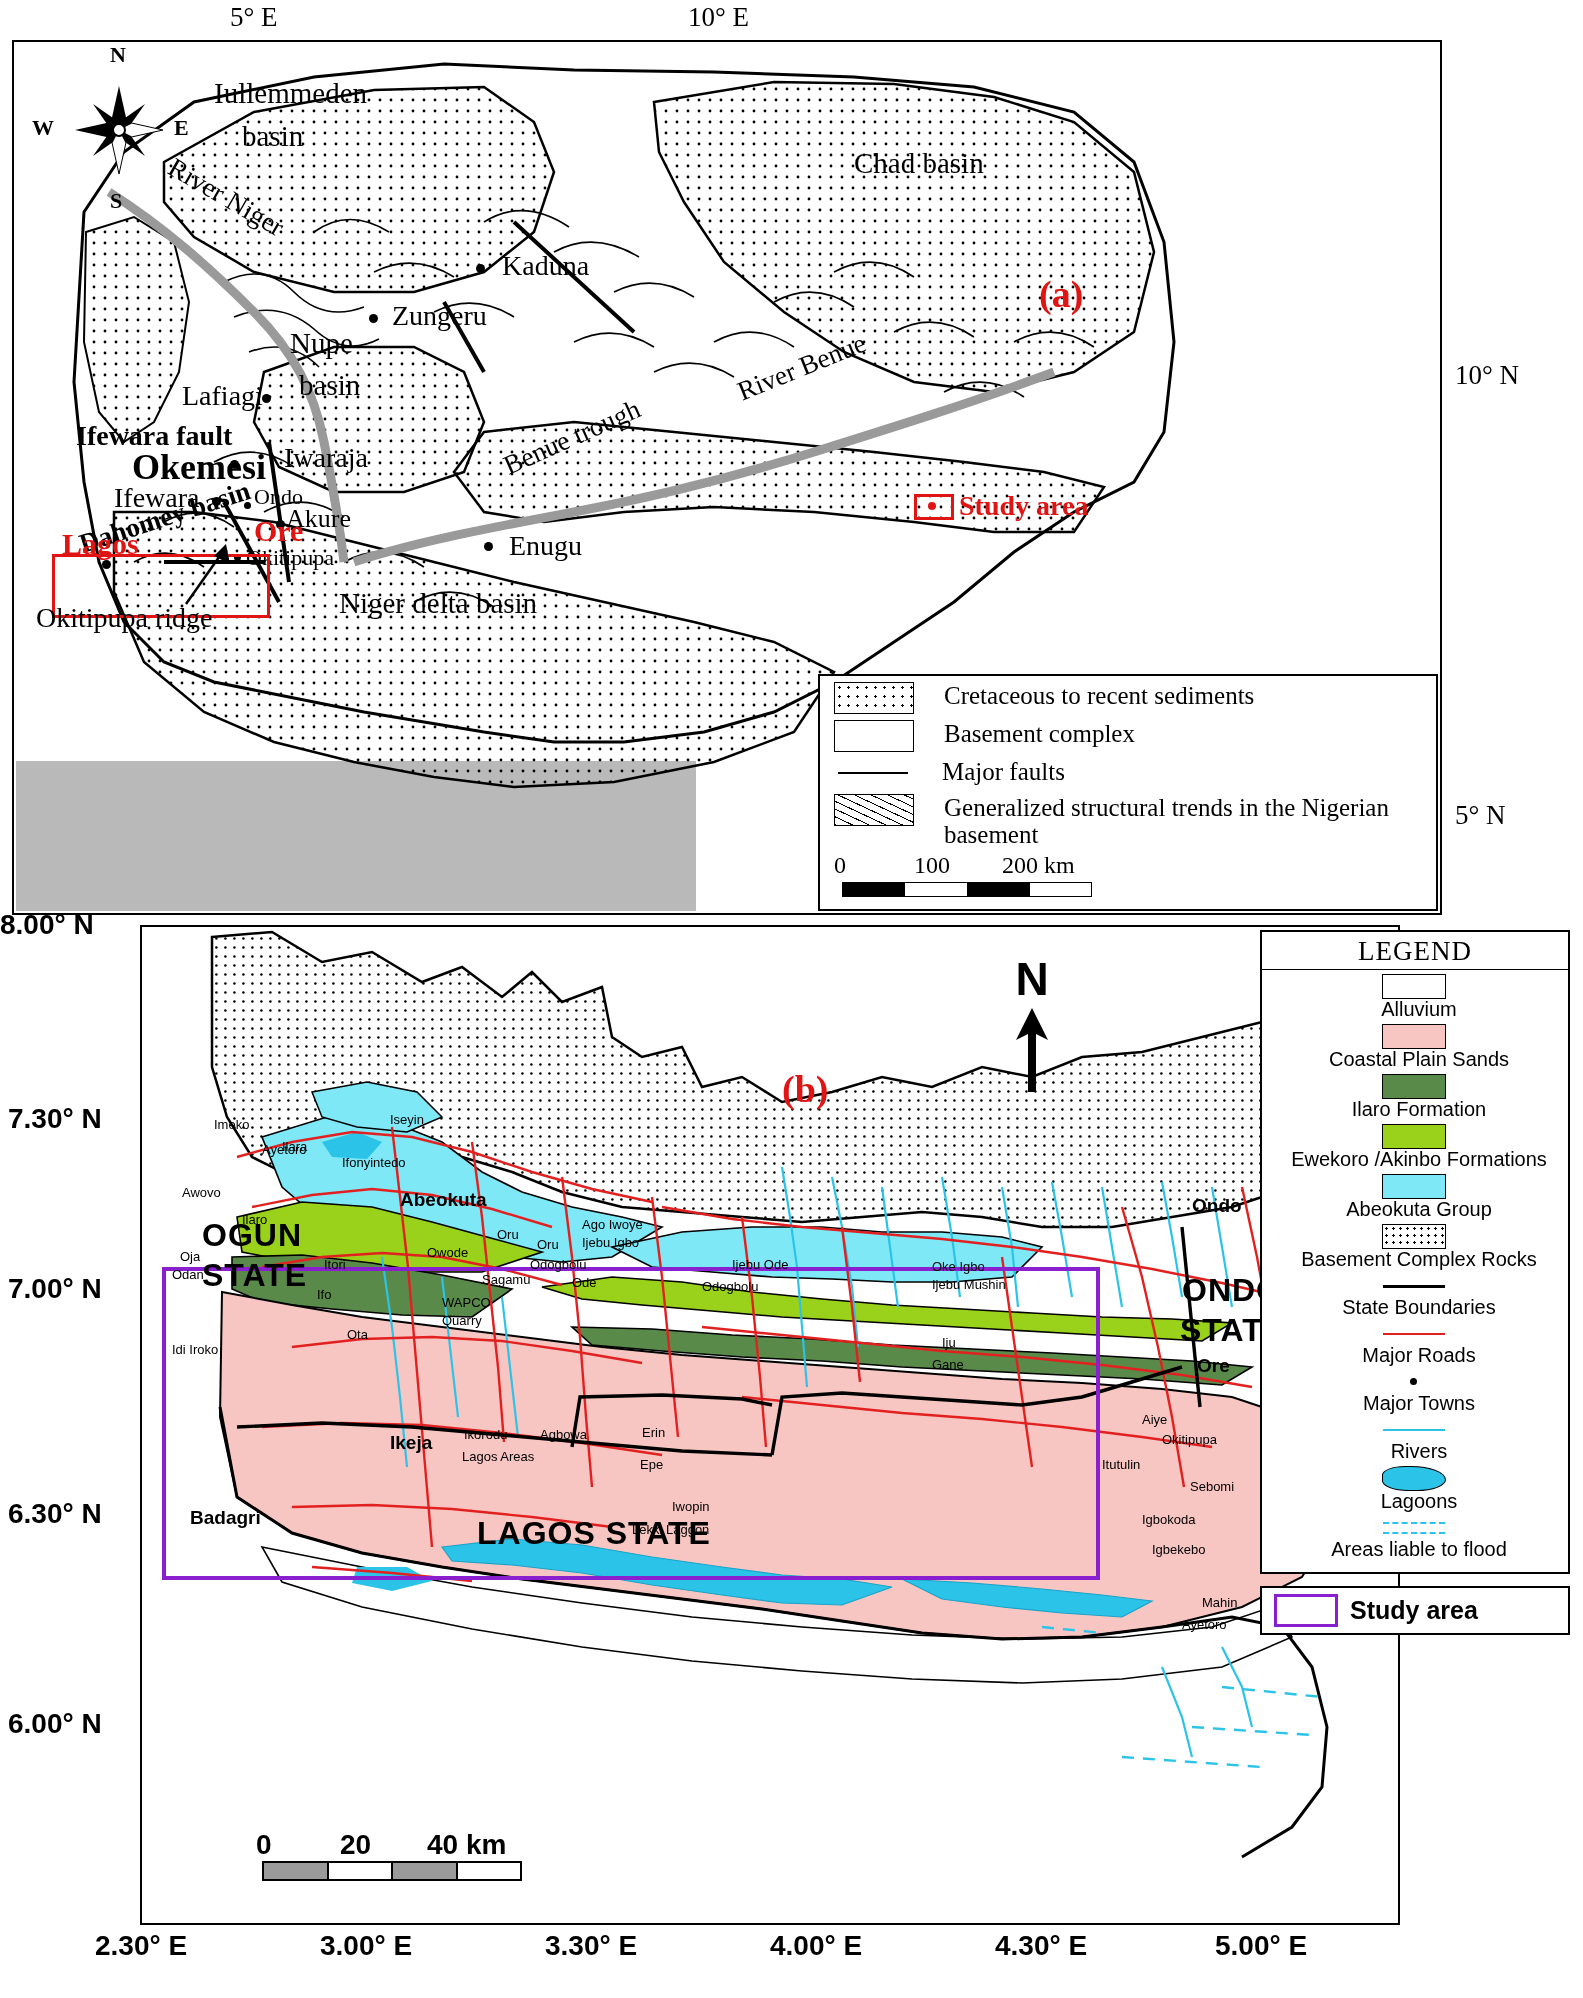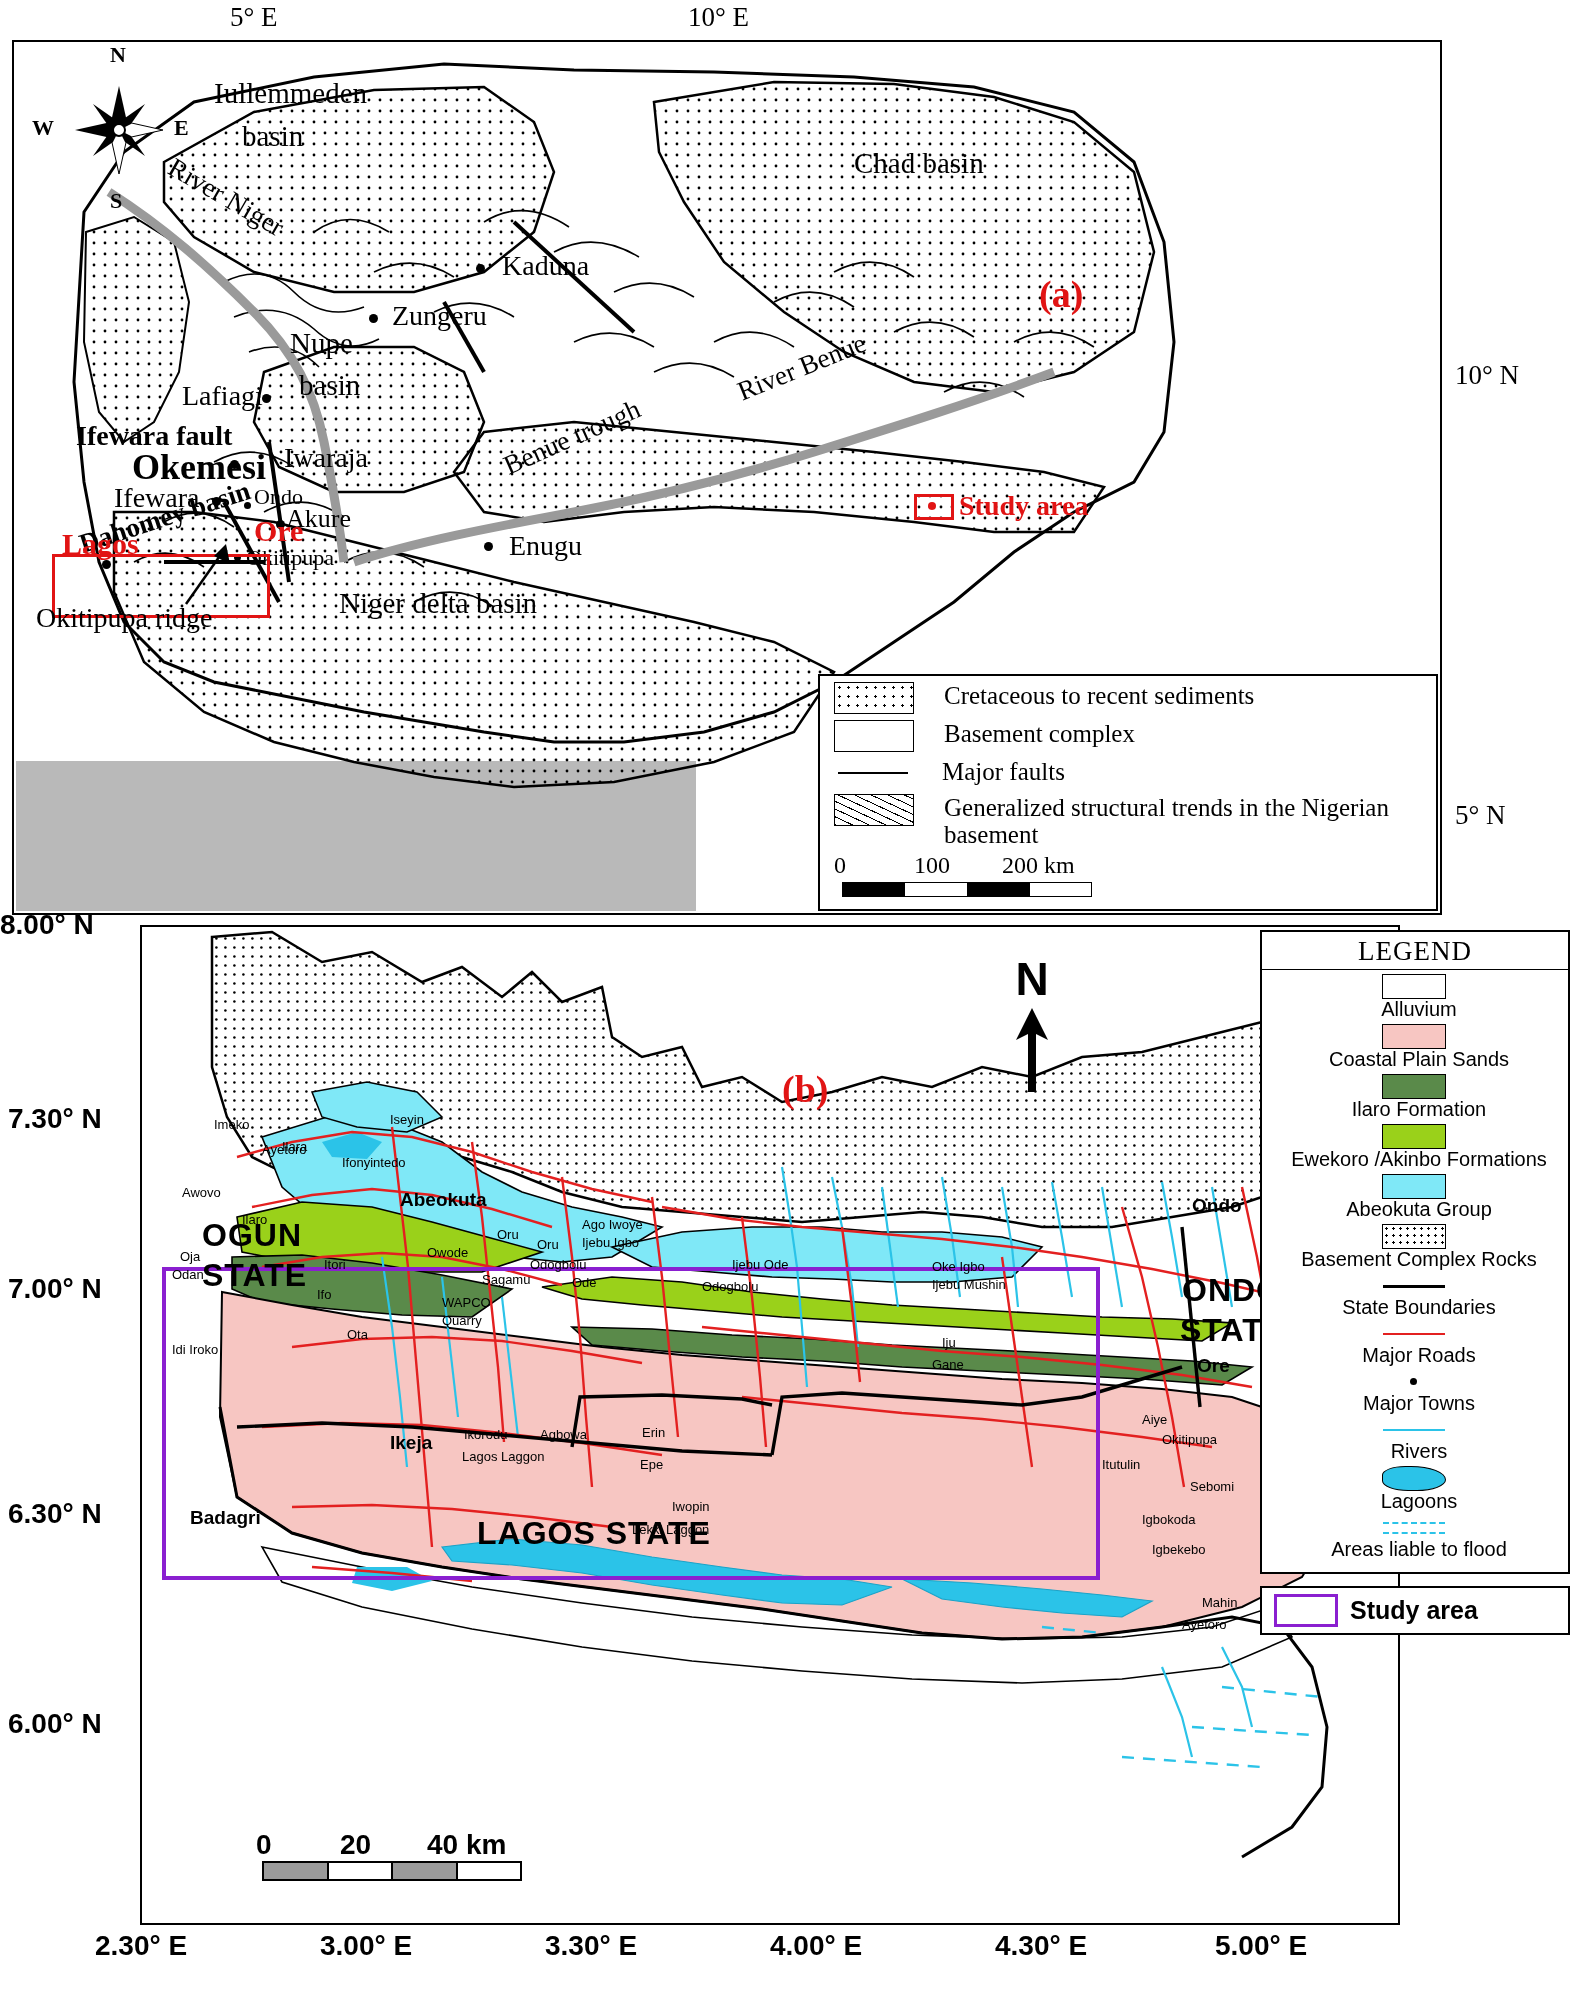--- a/index.html
+++ b/index.html
@@ -409,21 +409,21 @@
     <div class="mlab" style="left:182px;top:330px;">Itori</div>
     <div class="mlab" style="left:205px;top:400px;">Ota</div>
     <div class="mlab" style="left:285px;top:318px;">Owode</div>
     <div class="mlab med" style="left:248px;top:505px;">Ikeja</div>
     <div class="mlab" style="left:30px;top:415px;">Idi Iroko</div>
     <div class="mlab med" style="left:48px;top:580px;">Badagri</div>
     <div class="mlab" style="left:322px;top:500px;">Ikorodu</div>
     <div class="mlab" style="left:398px;top:500px;">Agbowa</div>
     <div class="mlab" style="left:498px;top:530px;">Epe</div>
     <div class="mlab" style="left:530px;top:572px;">Iwopin</div>
-    <div class="mlab" style="left:320px;top:522px;">Lagos Laggon</div>
+    <div class="mlab" style="left:320px;top:522px;">Lagos Areas</div>
     <div class="mlab" style="left:490px;top:595px;">Lekki Laggon</div>
     <div class="mlab" style="left:590px;top:330px;">Ijebu Ode</div>
     <div class="mlab" style="left:355px;top:300px;">Oru</div>
     <div class="mlab" style="left:440px;top:290px;">Ago Iwoye</div>
     <div class="mlab" style="left:440px;top:308px;">Ijebu Igbo</div>
     <div class="mlab" style="left:340px;top:345px;">Sagamu</div>
     <div class="mlab" style="left:300px;top:368px;">WAPCO</div>
     <div class="mlab" style="left:300px;top:386px;">Quarry</div>
     <div class="mlab" style="left:430px;top:348px;">Ode</div>
     <div class="mlab" style="left:388px;top:330px;">Odogbolu</div>

